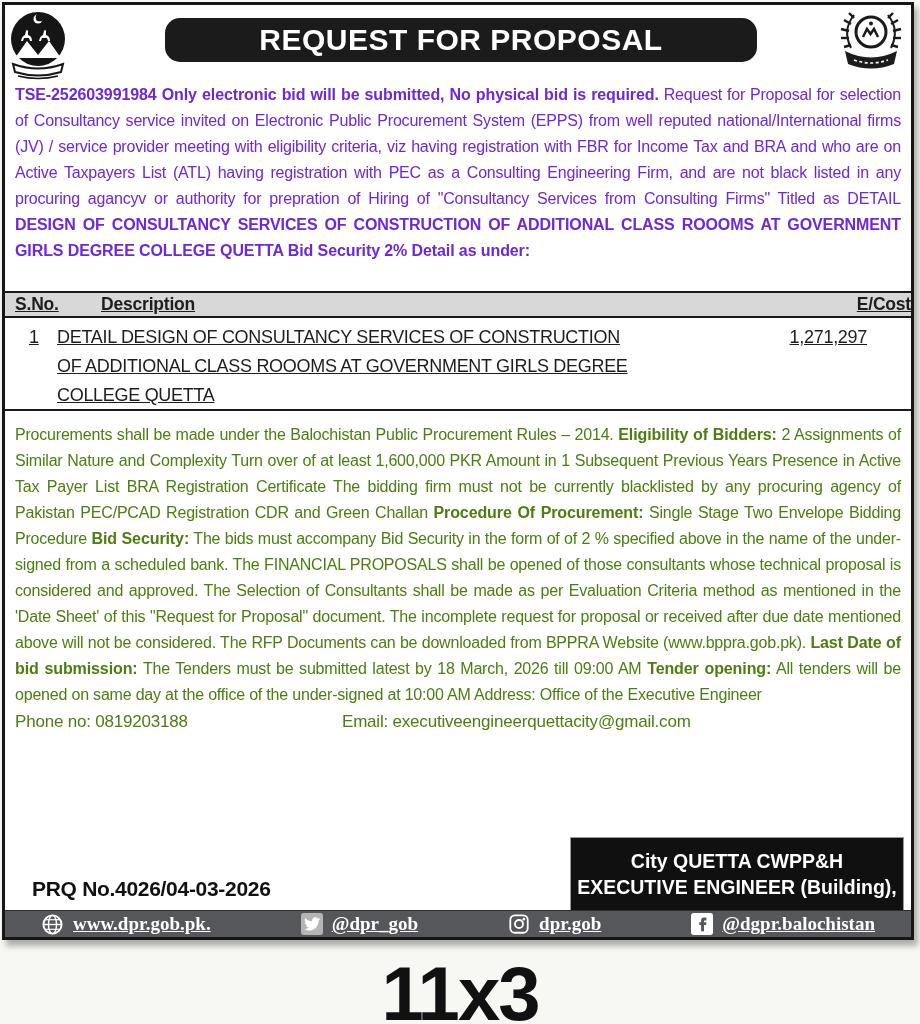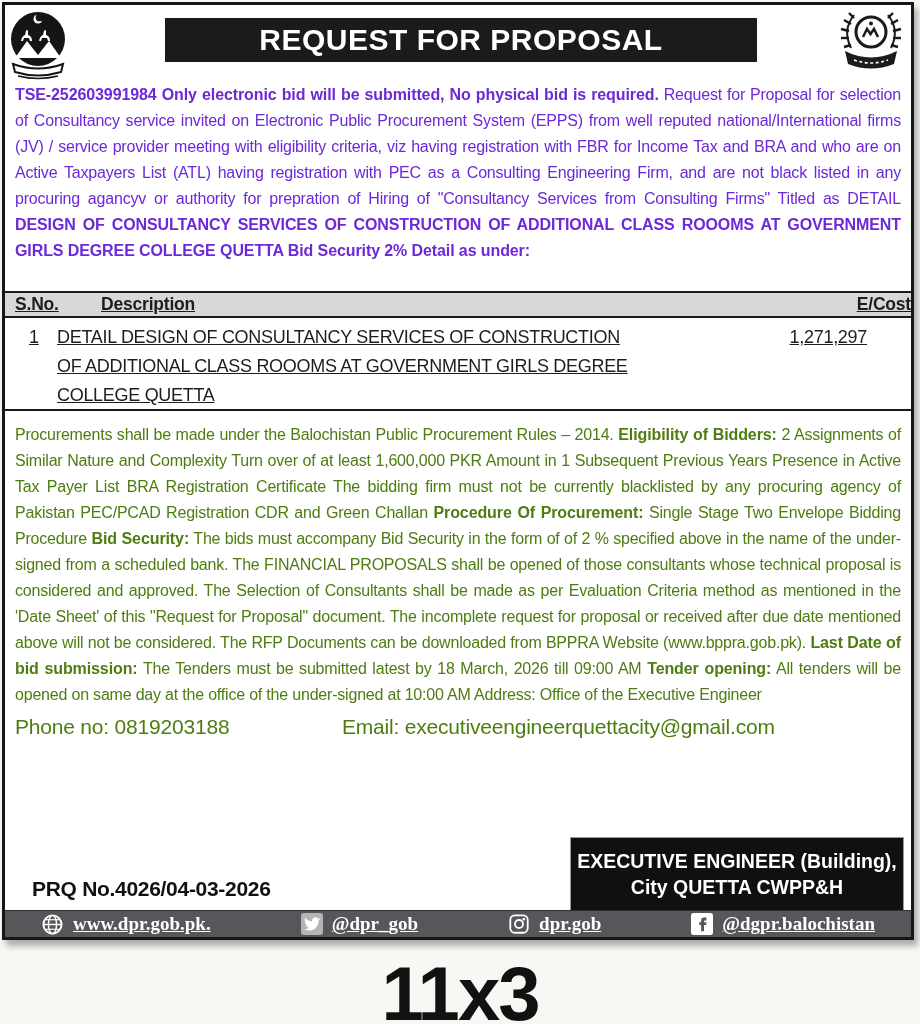--- a/index.html
+++ b/index.html
@@ -9,21 +9,21 @@
   .doc {
     position:absolute; left:2px; top:2px; width:912px; height:938px;
     background:#ffffff; border:3px solid #161616;
     box-shadow:4px 6px 6px rgba(0,0,0,.30);
   }
 
   
   .doc-header { position:relative; height:74px; }
   .title-bar {
     position:absolute; left:160px; top:13px; width:592px; height:44px;
-    background:#1b1b1b; display:flex; align-items:center; justify-content:center;
+    background:#1b1b1b; display:flex; align-items:center; justify-content:center;border-radius:15px;
   }
   .title-bar span { color:#fff; font-weight:bold; font-size:30px; letter-spacing:.5px; }
   .logo-left  { position:absolute; left:4px;  top:3px; }
   .logo-right { position:absolute; right:8px; top:3px; }
 
   
   .intro {
     position:absolute; left:10px; right:10px; top:77px;
     font-size:16px; line-height:26px; letter-spacing:-0.2px;
     text-align:justify; color:#6d28d9;
@@ -46,21 +46,21 @@
   .td-cost { margin-left:auto; padding-right:44px; }
 
   .sep { position:absolute; left:0; right:0; top:404px; border-top:2px solid #1a1a1a; }
 
   
   .terms {
     position:absolute; left:10px; right:10px; top:406px; padding-top:11px;
     font-size:16px; line-height:26px; letter-spacing:-0.2px;
     text-align:justify; color:#4d7c0f;
   }
-  .contact { display:flex; margin-top:6px; font-size:21px; }
+  .contact { display:flex; margin-top:1px; font-size:17px; }
   .contact-phone { width:327px; }
 
   
   .prq {
     position:absolute; left:27px; bottom:36px;
     font-weight:bold; font-size:21px; letter-spacing:-0.3px; color:#111;
   }
   .sign-box {
     position:absolute; right:8px; bottom:27px; width:332px; height:72px;
     background:#101010; outline:1px solid #9a9a9a;
@@ -153,22 +153,22 @@
       <div class="terms-text"><span>Procurements shall be made under the Balochistan Public Procurement Rules – 2014. </span><b>Eligibility of Bidders:</b><span> 2 Assignments of Similar Nature and Complexity Turn over of at least 1,600,000 PKR Amount in 1 Subsequent Previous Years Presence in Active Tax Payer List BRA Registration Certificate The bidding firm must not be currently blacklisted by any procuring agency of Pakistan PEC/PCAD Registration CDR and Green Challan </span><b>Procedure Of Procurement:</b><span> Single Stage Two Envelope Bidding Procedure </span><b>Bid Security:</b><span> The bids must accompany Bid Security in the form of  of 2 % specified above in the name of the under-signed from a scheduled bank. The FINANCIAL PROPOSALS shall be opened of those consultants whose technical proposal is considered and approved. The Selection of Consultants shall be made as per Evaluation Criteria method as mentioned in the 'Date Sheet' of this "Request for Proposal" document. The incomplete request for proposal or received after due date mentioned above will not be considered. The RFP Documents can be downloaded from BPPRA Website (www.bppra.gob.pk). </span><b>Last Date of bid submission:</b><span> The Tenders must be submitted latest by 18 March, 2026 till 09:00 AM </span><b>Tender opening:</b><span> All tenders will be opened on same day at the office of the under-signed at 10:00 AM Address: Office of the Executive Engineer</span></div>
       <div class="contact">
         <span class="contact-phone">Phone no: 0819203188</span>
         <span class="contact-email">Email: executiveengineerquettacity@gmail.com</span>
       </div>
     </div>
 
     <div class="prq">PRQ No.4026/04-03-2026</div>
 
     <div class="sign-box">
+      <span>City QUETTA CWPP&amp;H</span>
       <span>EXECUTIVE ENGINEER (Building),</span>
-      <span>City QUETTA CWPP&amp;H</span>
     </div>
 
     <div class="social-bar">
       <div class="social-item">
         <span>
           <svg width="23" height="23" viewBox="0 0 24 24">
             <circle cx="12" cy="12" r="9.5" fill="none" stroke="#fff" stroke-width="2"></circle>
             <ellipse cx="12" cy="12" rx="4.2" ry="9.5" fill="none" stroke="#fff" stroke-width="1.5"></ellipse>
             <line x1="2.5" y1="12" x2="21.5" y2="12" stroke="#fff" stroke-width="1.5"></line>
             <line x1="4" y1="7" x2="20" y2="7" stroke="#fff" stroke-width="1.2"></line>

